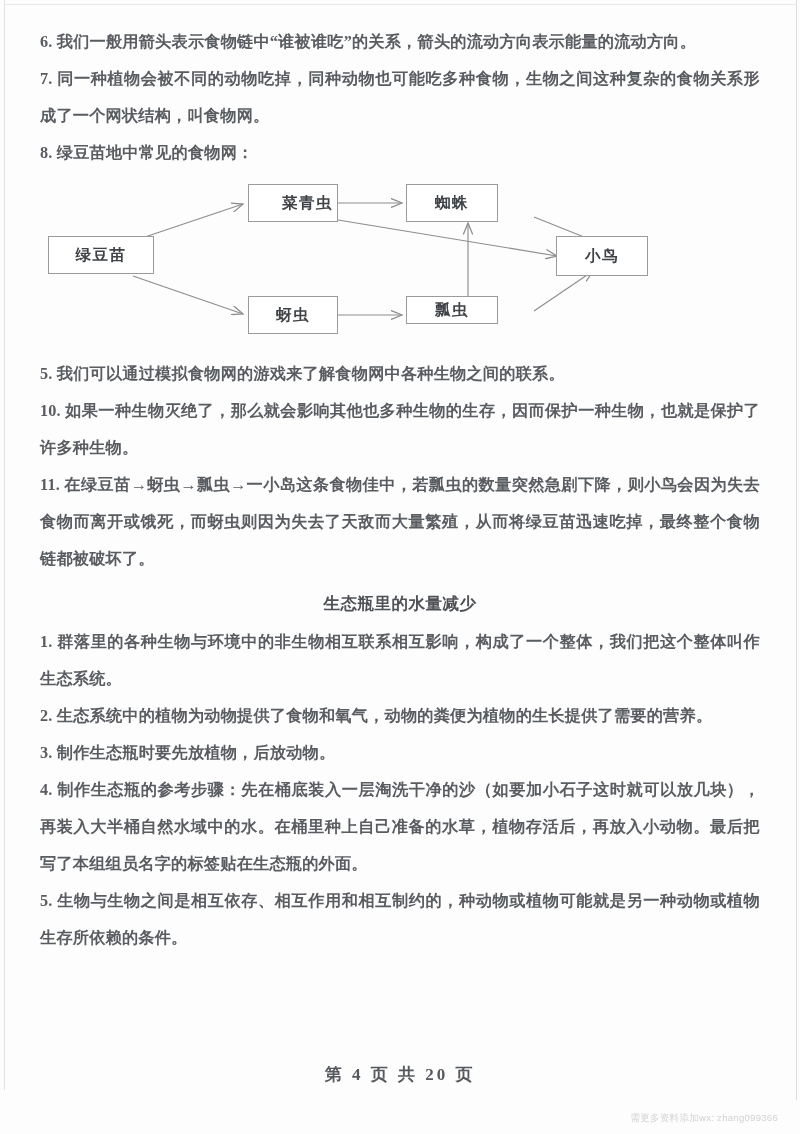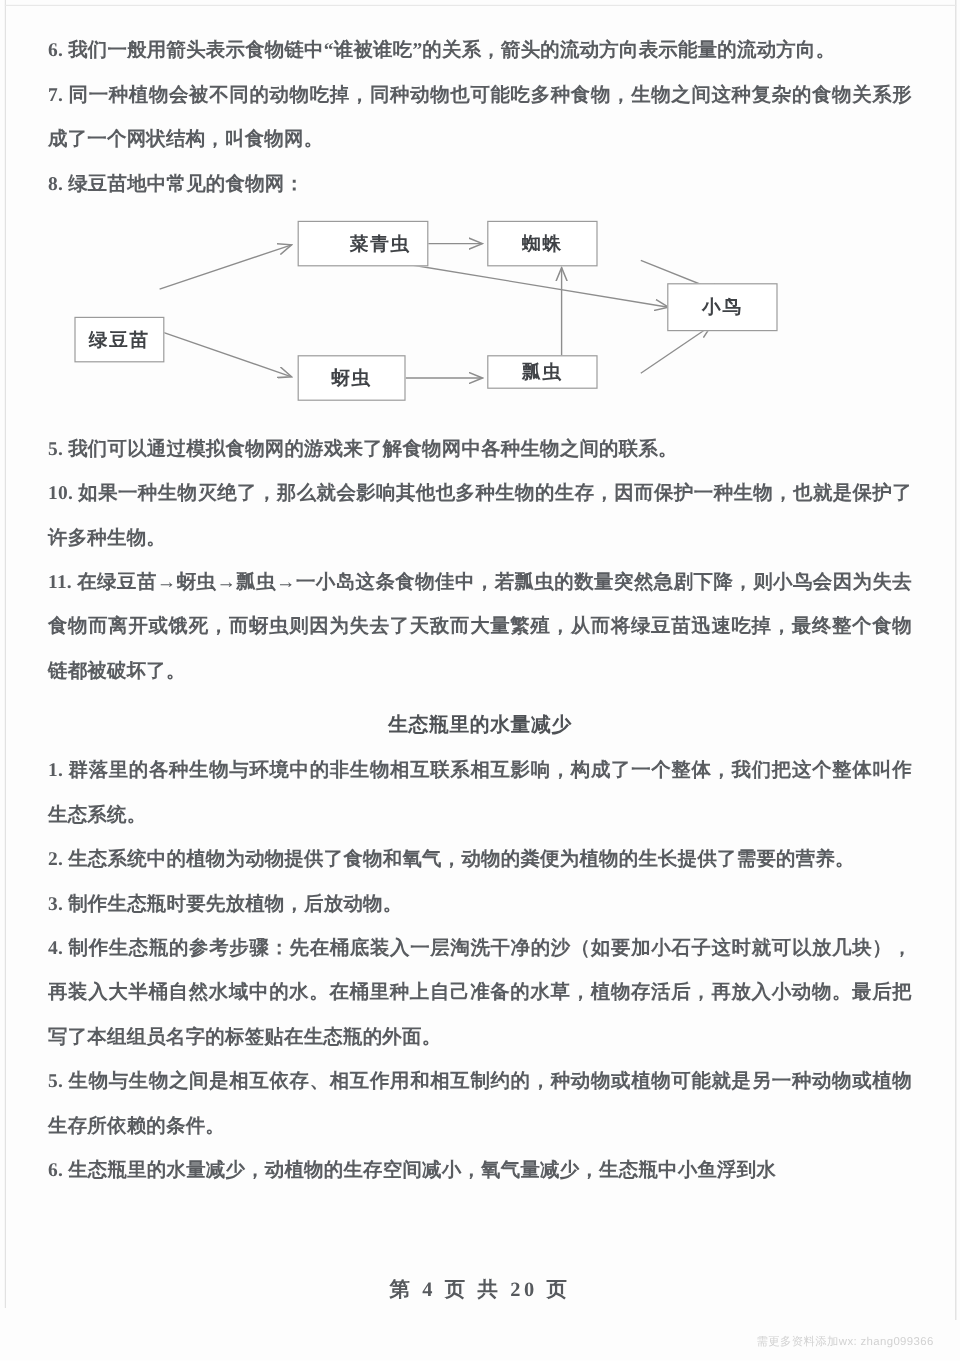--- a/index.html
+++ b/index.html
@@ -164,23 +164,23 @@
           <path d="M 298,139 L 362,139"></path>
 
           <path d="M 428,126 L 428,47"></path>
 
           <path d="M 494,135 L 553,95"></path>
 
           <path d="M 494,41 L 564,69"></path>
         </g>
       </svg>
 
-      <div class="fw-box" style="left:22px;  top:60px;  width:75px;  height:38px;margin-top:28px;">绿豆苗</div>
-
-      <div class="fw-box" style="left:208px; top:8px;   width:109px;  height:38px;padding-left:29px;">菜青虫</div>
+      <div class="fw-box" style="left:8px;  top:60px;  width:106px;  height:38px;">绿豆苗</div>
+
+      <div class="fw-box" style="left:208px; top:8px;   width:90px;  height:38px;padding-left:29px;">菜青虫</div>
 
       <div class="fw-box" style="left:366px; top:8px;   width:92px;  height:38px;">蜘蛛</div>
 
       <div class="fw-box" style="left:208px; top:120px; width:90px;  height:38px;">蚜虫</div>
 
       <div class="fw-box" style="left:366px; top:120px; width:92px;  height:28px;">瓢虫</div>
 
       <div class="fw-box" style="left:516px; top:60px;  width:92px;  height:40px;">小鸟</div>
     </div>
 
@@ -188,21 +188,20 @@
     <p class="para">10. 如果一种生物灭绝了，那么就会影响其他也多种生物的生存，因而保护一种生物，也就是保护了许多种生物。</p>
     <p class="para">11. 在绿豆苗→蚜虫→瓢虫→一小岛这条食物佳中，若瓢虫的数量突然急剧下降，则小鸟会因为失去食物而离开或饿死，而蚜虫则因为失去了天敌而大量繁殖，从而将绿豆苗迅速吃掉，最终整个食物链都被破坏了。</p>
 
     <h2 class="section-title">生态瓶里的水量减少</h2>
 
     <p class="para">1. 群落里的各种生物与环境中的非生物相互联系相互影响，构成了一个整体，我们把这个整体叫作生态系统。</p>
     <p class="para">2. 生态系统中的植物为动物提供了食物和氧气，动物的粪便为植物的生长提供了需要的营养。</p>
     <p class="para tight">3. 制作生态瓶时要先放植物，后放动物。</p>
     <p class="para">4. 制作生态瓶的参考步骤：先在桶底装入一层淘洗干净的沙（如要加小石子这时就可以放几块），再装入大半桶自然水域中的水。在桶里种上自己准备的水草，植物存活后，再放入小动物。最后把写了本组组员名字的标签贴在生态瓶的外面。</p>
     <p class="para">5. 生物与生物之间是相互依存、相互作用和相互制约的，种动物或植物可能就是另一种动物或植物生存所依赖的条件。</p>
-    <p class="para tight">6. 生态瓶里的水量减少，动植物的生存空间减小，氧气量减少，生态瓶中小鱼浮到水</p>
   </div>
 
 
   <div id="footer-page">第 4 页 共 20 页</div>
 
   <div id="footer-note">需更多资料添加wx: zhang099366</div>
 
 </div>
 
 </body></html>

